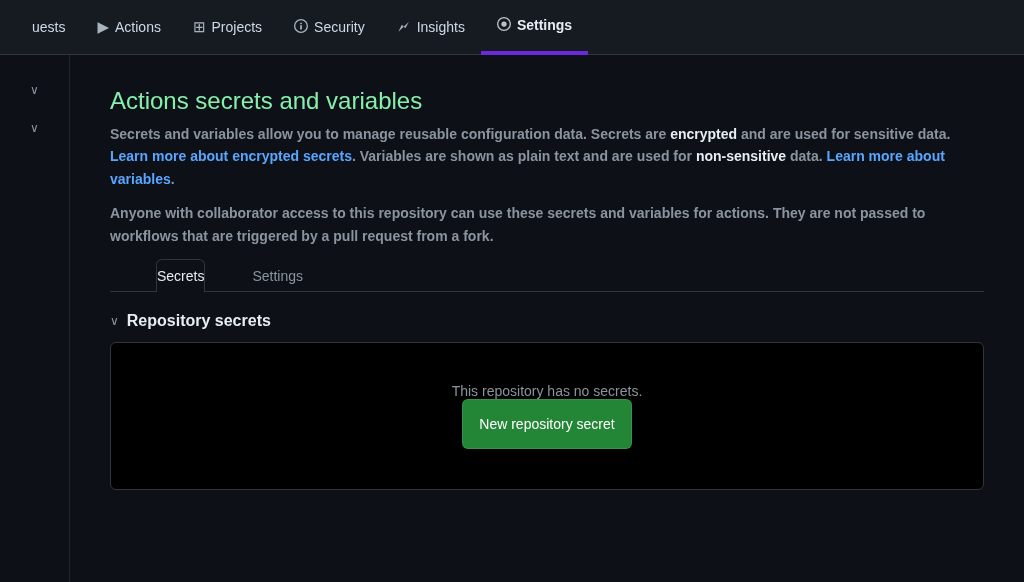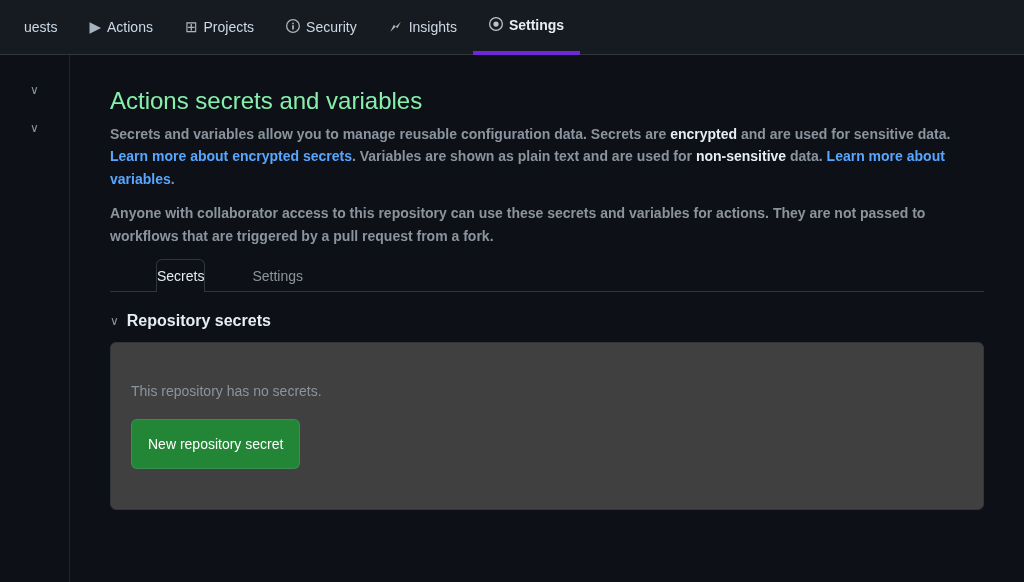--- a/index.html
+++ b/index.html
@@ -18,21 +18,21 @@
       overflow: hidden;
     }
 
     
     .top-nav {
       background-color: #161b22;
       border-bottom: 1px solid #30363d;
       display: flex;
       align-items: center;
       height: 55px;
-      padding: 0 8px;
+      padding: 0 16px;
     }
 
     .nav-item {
       display: flex;
       align-items: center;
       gap: 6px;
       padding: 0 16px;
       height: 55px;
       color: #cdd9e5;
       cursor: pointer;
@@ -151,26 +151,25 @@
     .section-title {
       font-size: 16px;
       font-weight: 600;
       color: #e6edf3;
     }
 
     
     .secrets-box {
       border: 1px solid #30363d;
       border-radius: 6px;
-      background-color: #404040;
+      background-color: #000000;
       padding: 40px 20px;
       display: flex;
       flex-direction: column;
-      align-items: flex-start;
-      gap: 20px;
+      align-items: center;
       max-width: 900px;
     }
 
     .empty-message {
       color: #8b949e;
       font-size: 14px;
     }
 
     .new-secret-btn {
       background-color: #238636;

